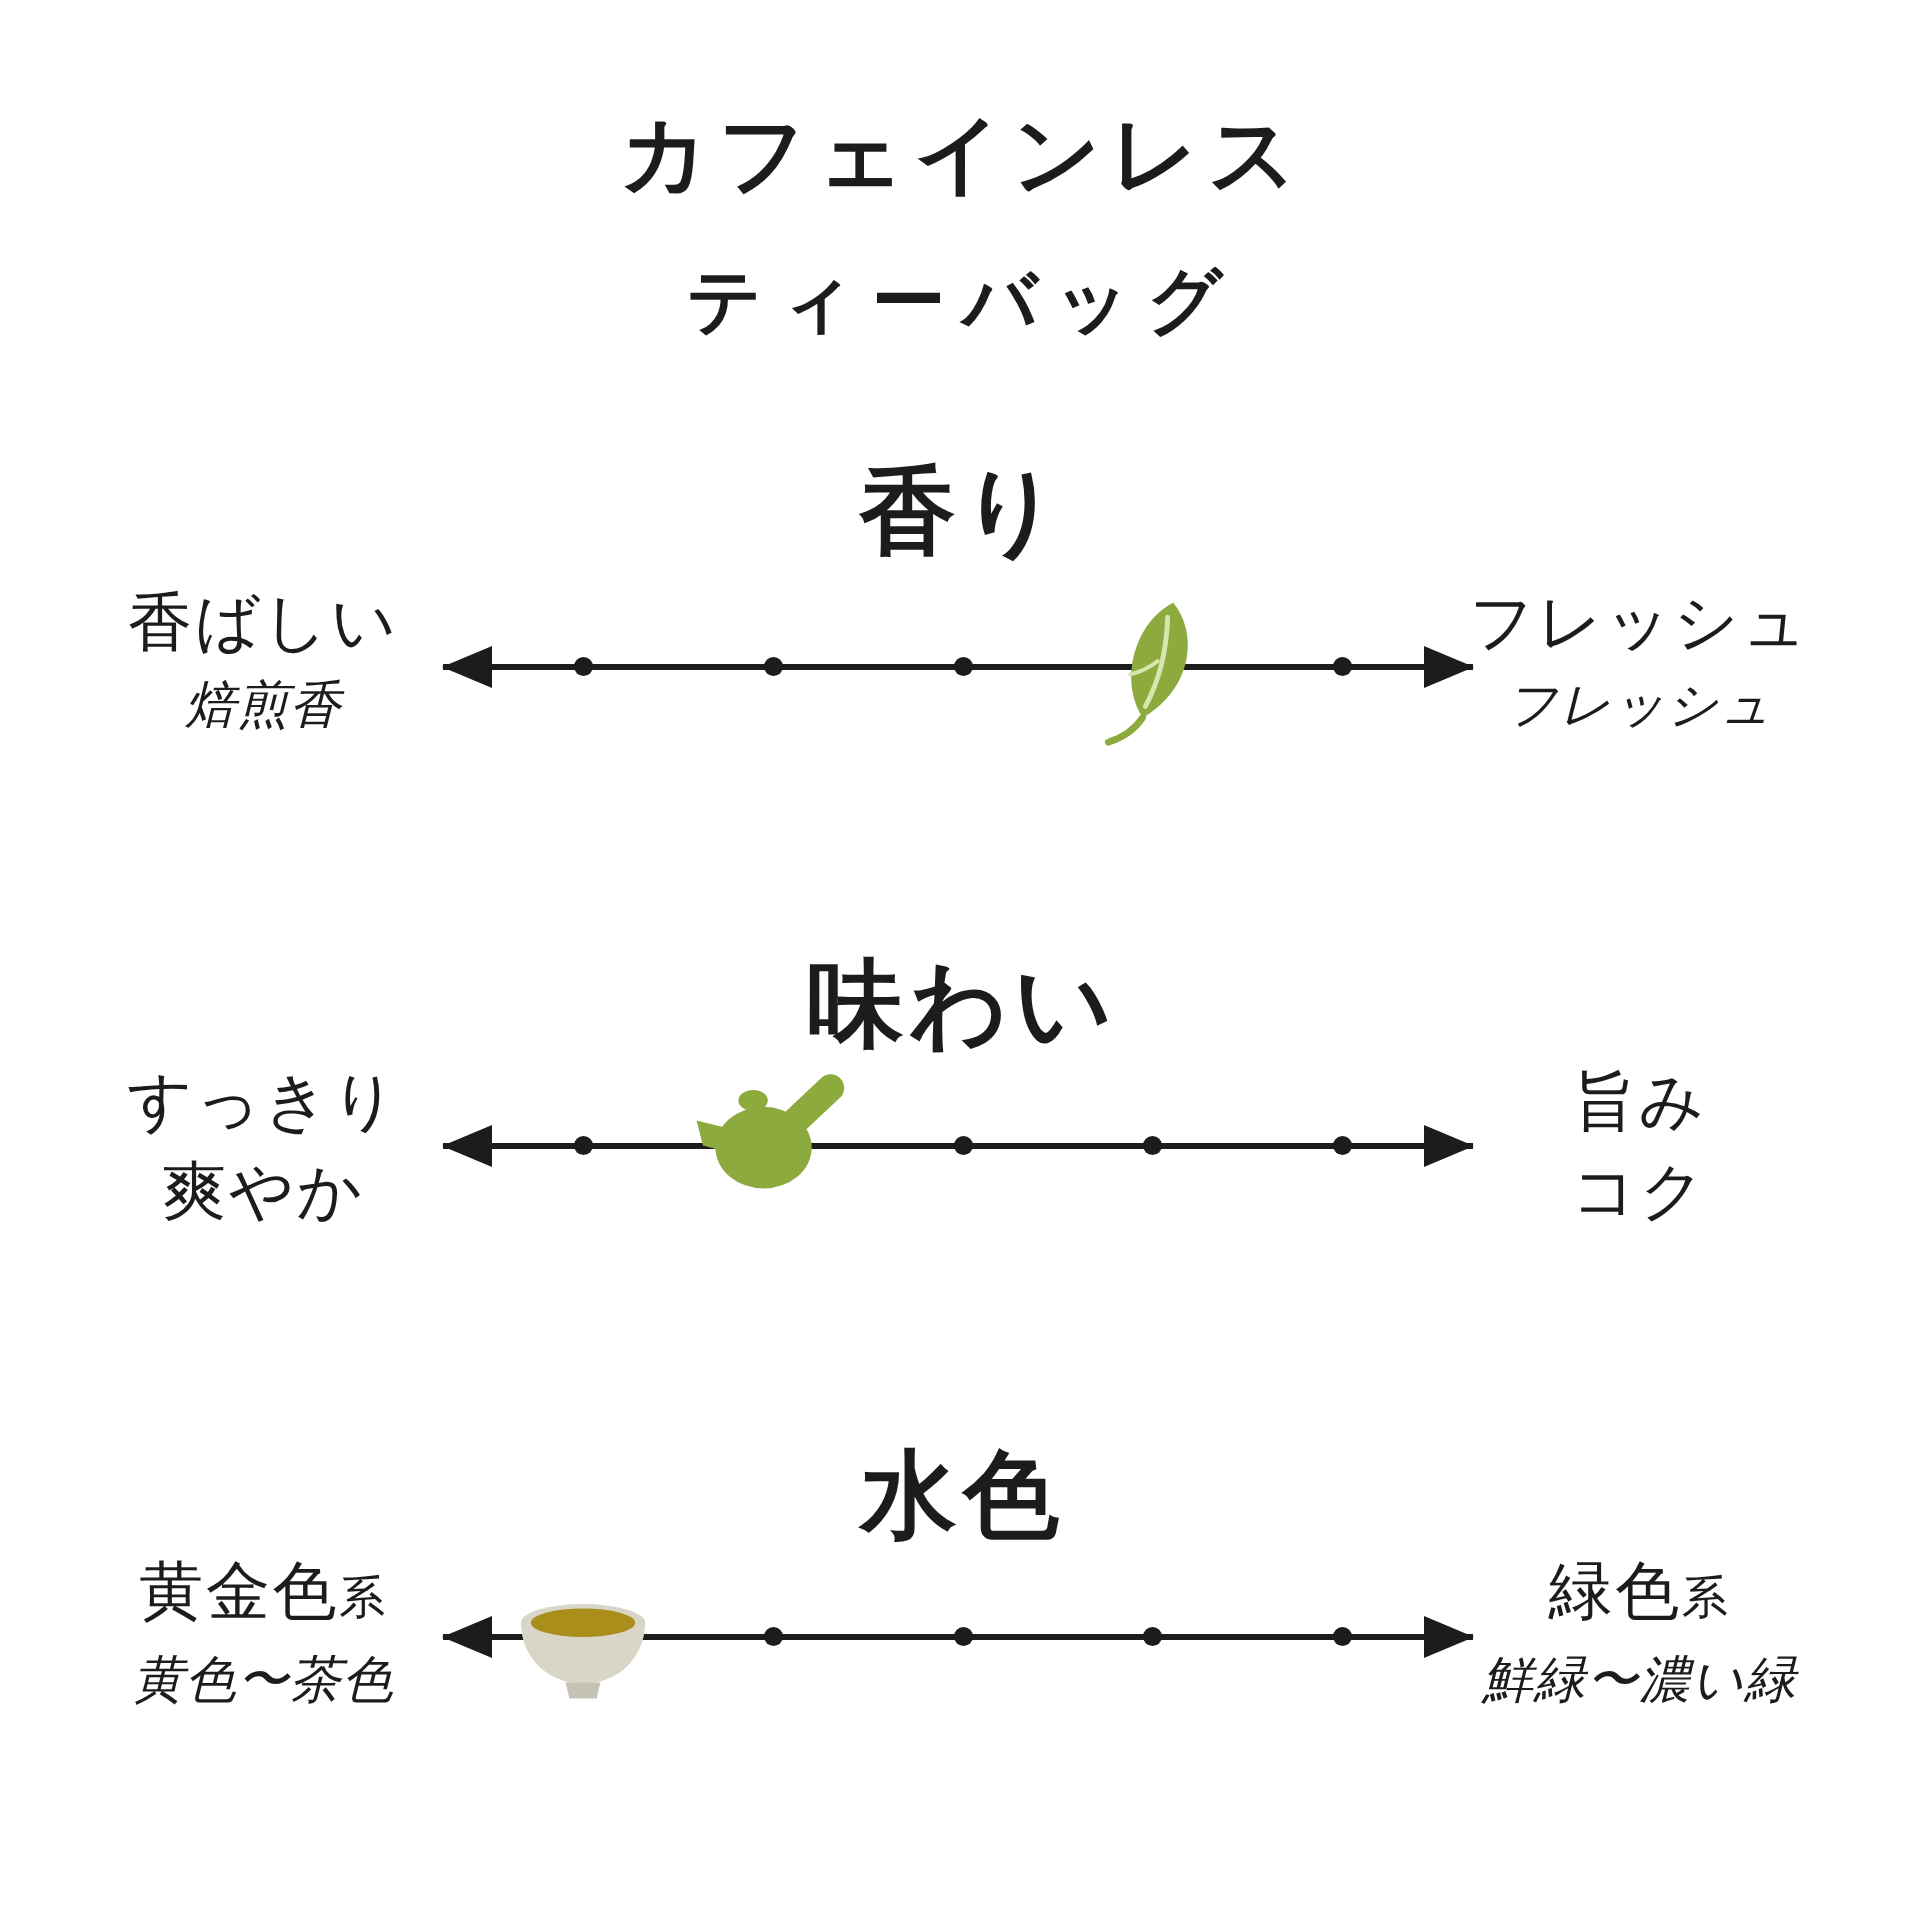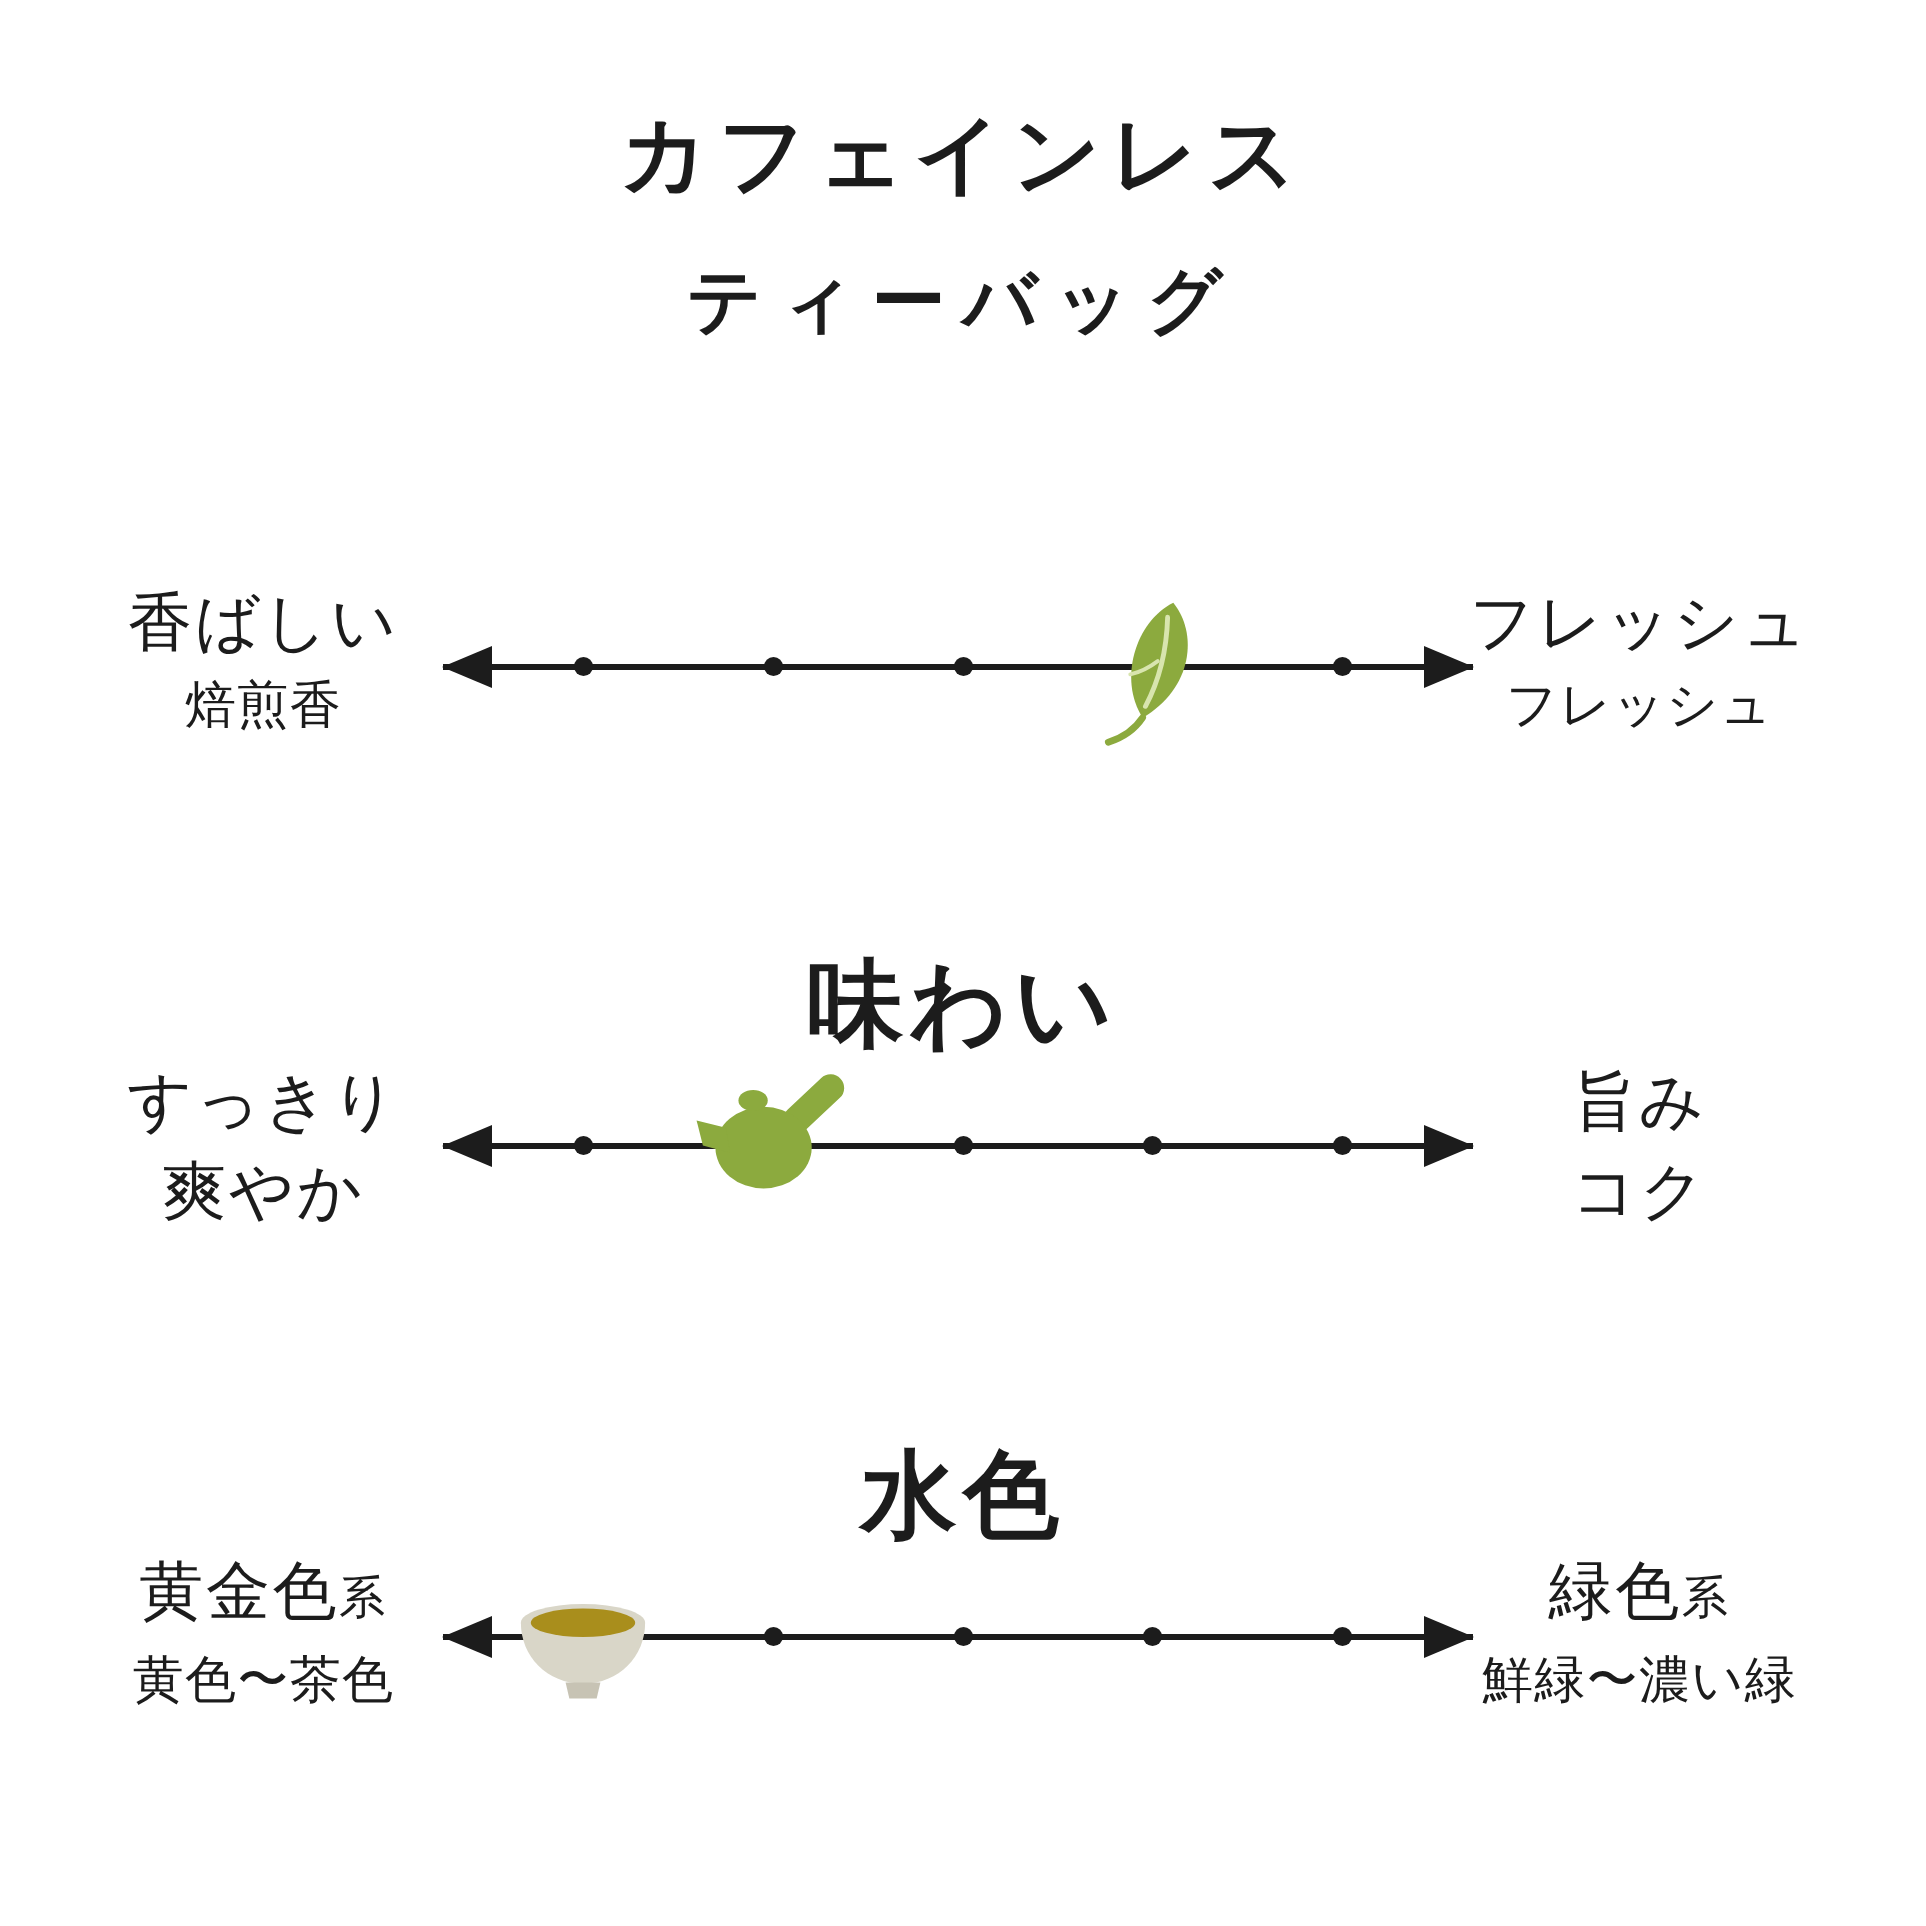--- a/index.html
+++ b/index.html
@@ -15,21 +15,21 @@
   .title-small { font-size:87px; font-weight:700; letter-spacing:9px; }
   .title-large { font-size:125px; font-weight:700; letter-spacing:6.4px; }
   .subtitle { position:absolute; top:252px; left:0; width:100%; text-align:center;
     font-size:74px; font-weight:700; letter-spacing:16.7px; }
 
   
   .scale-heading { position:absolute; left:0; width:100%; text-align:center;
     font-size:96px; line-height:106px; font-weight:600; letter-spacing:6.4px; }
   .label { position:absolute; width:411px; text-align:center; }
   .label-main { font-size:64px; line-height:90px; font-weight:500; letter-spacing:2.6px;text-align:center; }
-  .label-sub  { font-size:51px;  line-height:76px; font-weight:500; letter-spacing:1.3px; }
+  .label-sub  { font-size:51px;  line-height:76px; font-weight:500; letter-spacing:1.3px;font-style:italic; }
   .suffix { font-size:46px; }
 
   .track { position:absolute; left:442px; width:1032px; height:0; }
   .line { position:absolute; left:1.3px; right:1.3px; top:-3.2px; height:6.4px; background:var(--ink,#1c1c1c); }
   .arrow { position:absolute; top:-21px; width:0; height:0;
     border-top:21px solid transparent; border-bottom:21px solid transparent; }
   .arrow-left  { left:0;  border-right:50px solid var(--ink,#1c1c1c); }
   .arrow-right { right:0; border-left:50px solid var(--ink,#1c1c1c); }
   .dot { position:absolute; top:-9.6px; width:19px; height:19px; margin-left:-9.6px;
     border-radius:50%; background:var(--ink,#1c1c1c); }
@@ -53,20 +53,21 @@
 </head>
 <body>
 
 <div class="page">
 
   <div class="title-row serif">
     <span class="title-small">カフェインレス</span>
   </div>
   <div class="subtitle serif">ティーバッグ</div>
 
+  <div class="scale-heading serif" style="top:459px">香り</div>
   <div class="label" style="left:58px; top:577px">
     <div class="label-main">香ばしい</div>
     <div class="label-sub">焙煎香</div>
   </div>
   <div class="label" style="left:1434px; top:577px">
     <div class="label-main">フレッシュ</div>
     <div class="label-sub">フレッシュ</div>
   </div>
   <div class="track" style="top:667px">
     <div class="line"></div>

